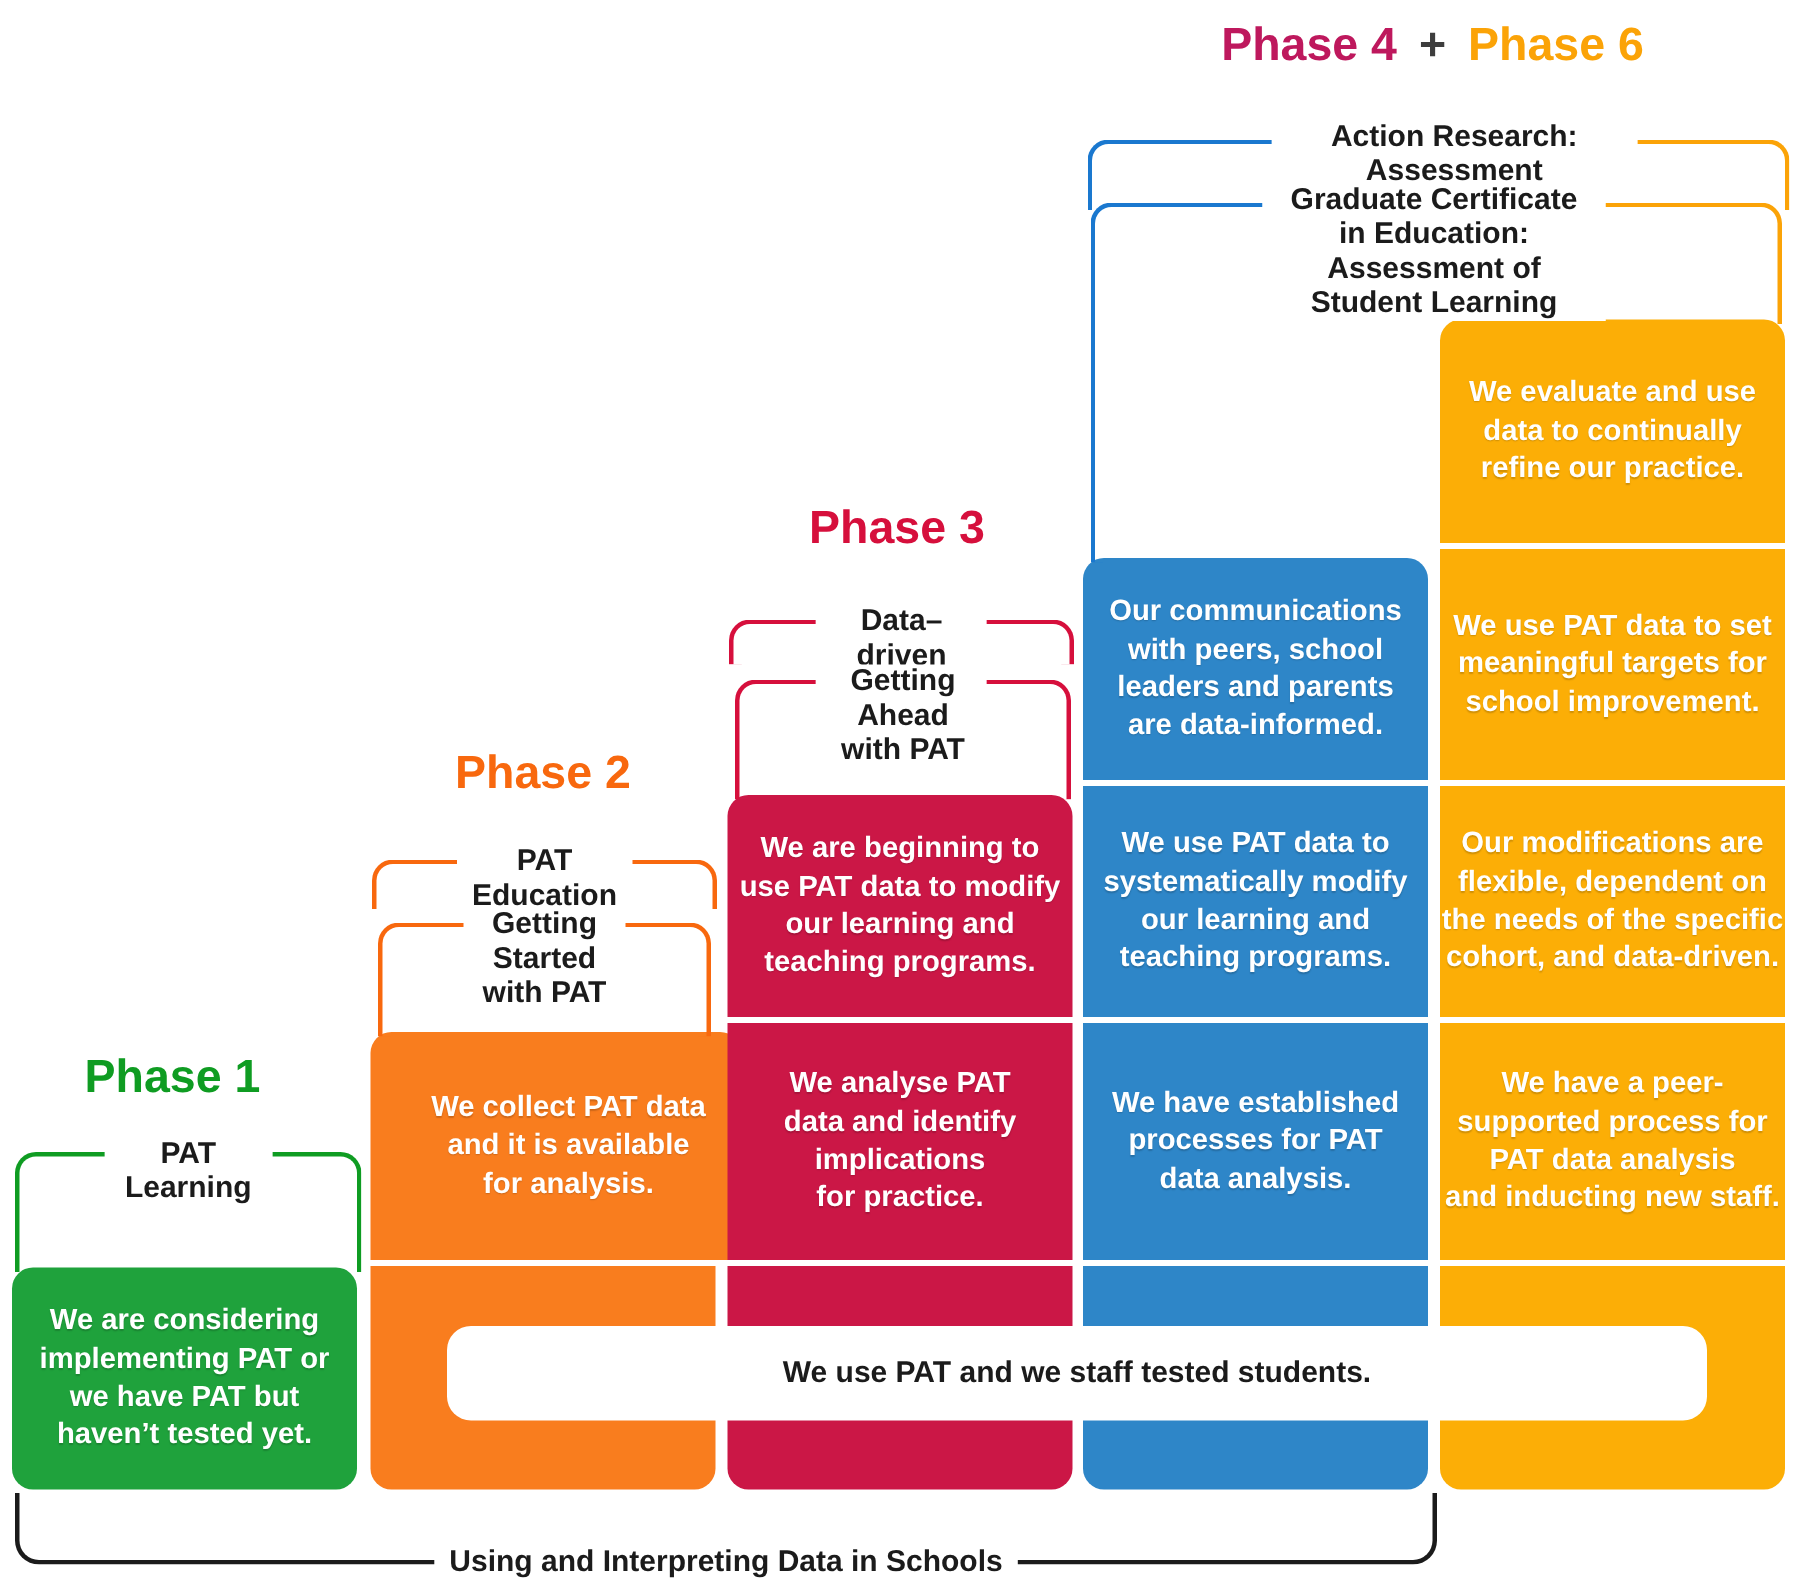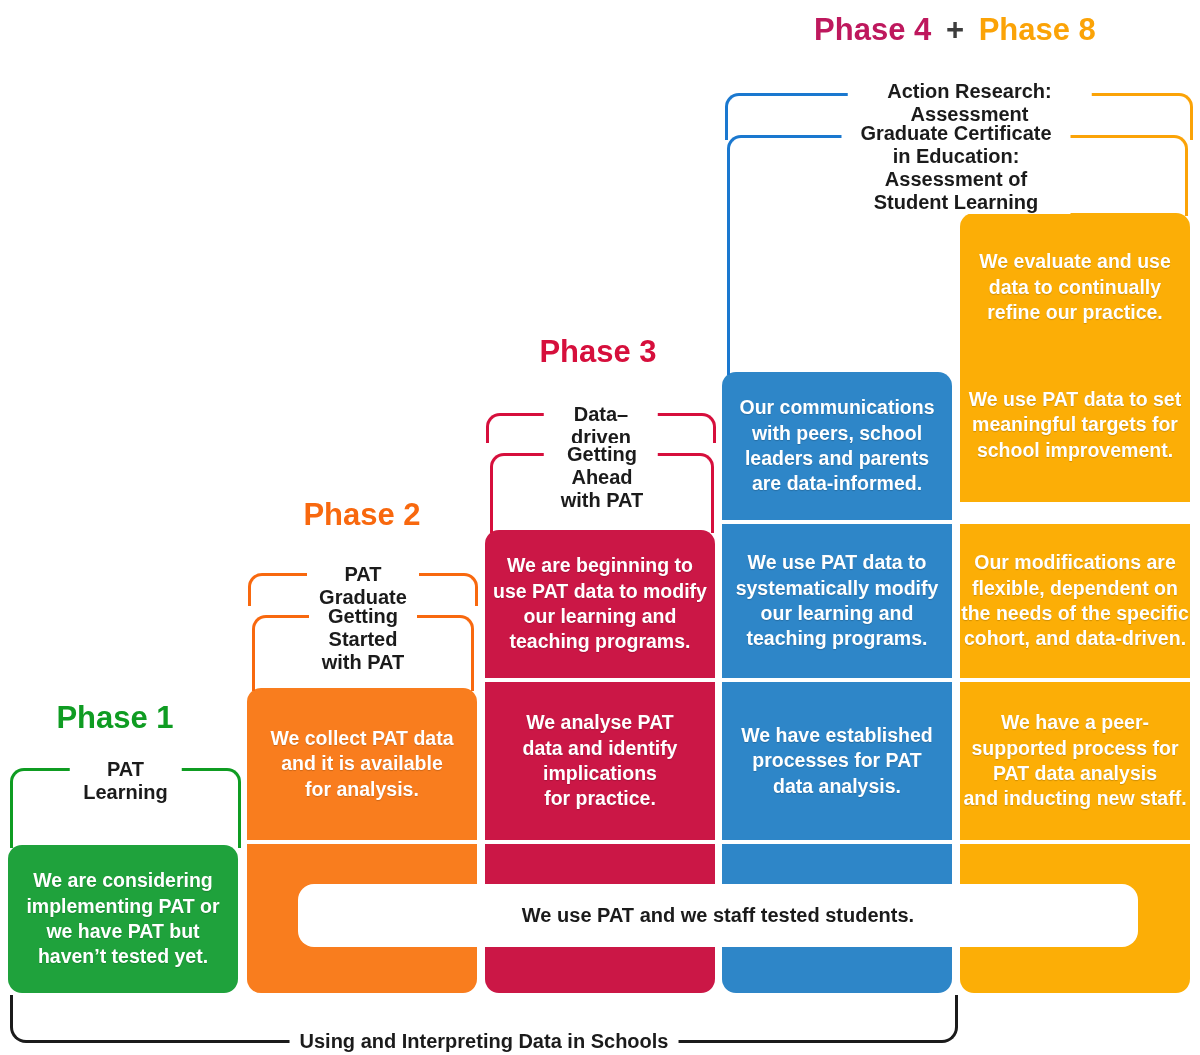--- a/index.html
+++ b/index.html
@@ -91,21 +91,21 @@
 </head>
 <body>
 
 <div class="canvas">
 
   <div class="box" style="left: 8px; top: 845px; width: 230px; height: 148px; border-radius: 14px; background-color: rgb(31, 162, 60);">We are considering
 implementing PAT or
 we have PAT but
 haven’t tested yet.</div>
 
-  <div class="box" style="left: 247px; top: 688px; width: 230px; height: 152px; border-radius: 14px 14px 0px 0px; background-color: rgb(249, 125, 30);">We collect PAT data
+  <div class="box" style="left: 247px; top: 688px; width: 230px; height: 152px; border-radius: 14px 14px 0px 0px; background-color: rgb(249, 125, 30); padding-left: 17px;">We collect PAT data
 and it is available
 for analysis.</div>
   <div class="box" style="left: 247px; top: 844px; width: 230px; height: 149px; border-radius: 0px 0px 14px 14px; background-color: rgb(249, 125, 30);"></div>
 
   <div class="box" style="left: 485px; top: 530px; width: 230px; height: 148px; border-radius: 14px 14px 0px 0px; background-color: rgb(203, 23, 70);">We are beginning to
 use PAT data to modify
 our learning and
 teaching programs.</div>
   <div class="box" style="left: 485px; top: 682px; width: 230px; height: 158px; background-color: rgb(203, 23, 70);">We analyse PAT
 data and identify
@@ -122,39 +122,39 @@
 our learning and
 teaching programs.</div>
   <div class="box" style="left: 722px; top: 682px; width: 230px; height: 158px; background-color: rgb(46, 134, 200);">We have established
 processes for PAT
 data analysis.</div>
   <div class="box" style="left: 722px; top: 844px; width: 230px; height: 149px; border-radius: 0px 0px 14px 14px; background-color: rgb(46, 134, 200);"></div>
 
   <div class="box" style="left: 960px; top: 213px; width: 230px; height: 149px; border-radius: 14px 14px 0px 0px; background-color: rgb(252, 174, 6);">We evaluate and use
 data to continually
 refine our practice.</div>
-  <div class="box" style="left: 960px; top: 348px; width: 230px; height: 154px; background-color: rgb(252, 174, 6);">We use PAT data to set
+  <div class="box" style="left: 960px; top: 366px; width: 230px; height: 154px; background-color: rgb(252, 174, 6);">We use PAT data to set
 meaningful targets for
 school improvement.</div>
   <div class="box" style="left: 960px; top: 682px; width: 230px; height: 158px; background-color: rgb(252, 174, 6);">We have a peer-
 supported process for
 PAT data analysis
 and inducting new staff.</div>
   <div class="box" style="left: 960px; top: 524px; width: 230px; height: 154px; background-color: rgb(252, 174, 6);">Our modifications are
 flexible, dependent on
 the needs of the specific
 cohort, and data-driven.</div>
   <div class="box" style="left: 960px; top: 844px; width: 230px; height: 149px; border-radius: 0px 0px 14px 14px; background-color: rgb(252, 174, 6);"></div>
 
   <div class="whitebar" style="left:298px; top:884px; width:840px; height:63px;">We use PAT and we staff tested students.</div>
 
   <div class="heading" style="left:705px; top:12px; width:500px;">
     <span style="color: #be185d;">Phase 4</span>
     <span class="sep" style="color: rgb(61, 61, 61);">+</span>
-    <span style="color: rgb(251, 163, 7);">Phase 8</span>
+    <span style="color: rgb(251, 163, 7);">Phase 6</span>
   </div>
   <div class="heading" style="left: 498px; top: 334px; width: 200px; color: rgb(214, 15, 60);">Phase 3</div>
   <div class="heading" style="left: 262px; top: 497px; width: 200px; color: rgb(248, 104, 14);">Phase 2</div>
   <div class="heading" style="left: 15px; top: 700px; width: 200px; color: rgb(15, 156, 34);">Phase 1</div>
 
   <div class="bracket2" style="left:725px; top:93px; width:489px; height:44px;">
     <div class="half-l" style="width: 232px; height: 44px; border-color: rgb(26, 120, 207);"></div>
     <div class="half-r" style="left: 232px; width: 233px; height: 44px; border-color: rgb(251, 163, 7);"></div>
     <span class="bracket-label">Action Research: Assessment</span>
   </div>
@@ -167,21 +167,21 @@
 
   <div class="bracket" style="left: 486px; top: 413px; width: 224px; height: 27px; border-color: rgb(214, 15, 60);">
     <span class="bracket-label">Data–driven Decisions</span>
   </div>
   <div class="bracket" style="left: 490px; top: 453px; width: 218px; height: 77px; border-color: rgb(214, 15, 60);">
     <span class="bracket-label">Getting Ahead
 with PAT</span>
   </div>
 
   <div class="bracket" style="left: 248px; top: 573px; width: 224px; height: 30px; border-color: rgb(248, 104, 14);">
-    <span class="bracket-label">PAT Graduate</span>
+    <span class="bracket-label">PAT Education</span>
   </div>
   <div class="bracket" style="left: 252px; top: 615px; width: 216px; height: 73px; border-color: rgb(248, 104, 14);">
     <span class="bracket-label">Getting Started
 with PAT</span>
   </div>
 
   <div class="bracket" style="left: 10px; top: 768px; width: 225px; height: 77px; border-color: rgb(15, 156, 34);">
     <span class="bracket-label">PAT Learning</span>
   </div>
 

